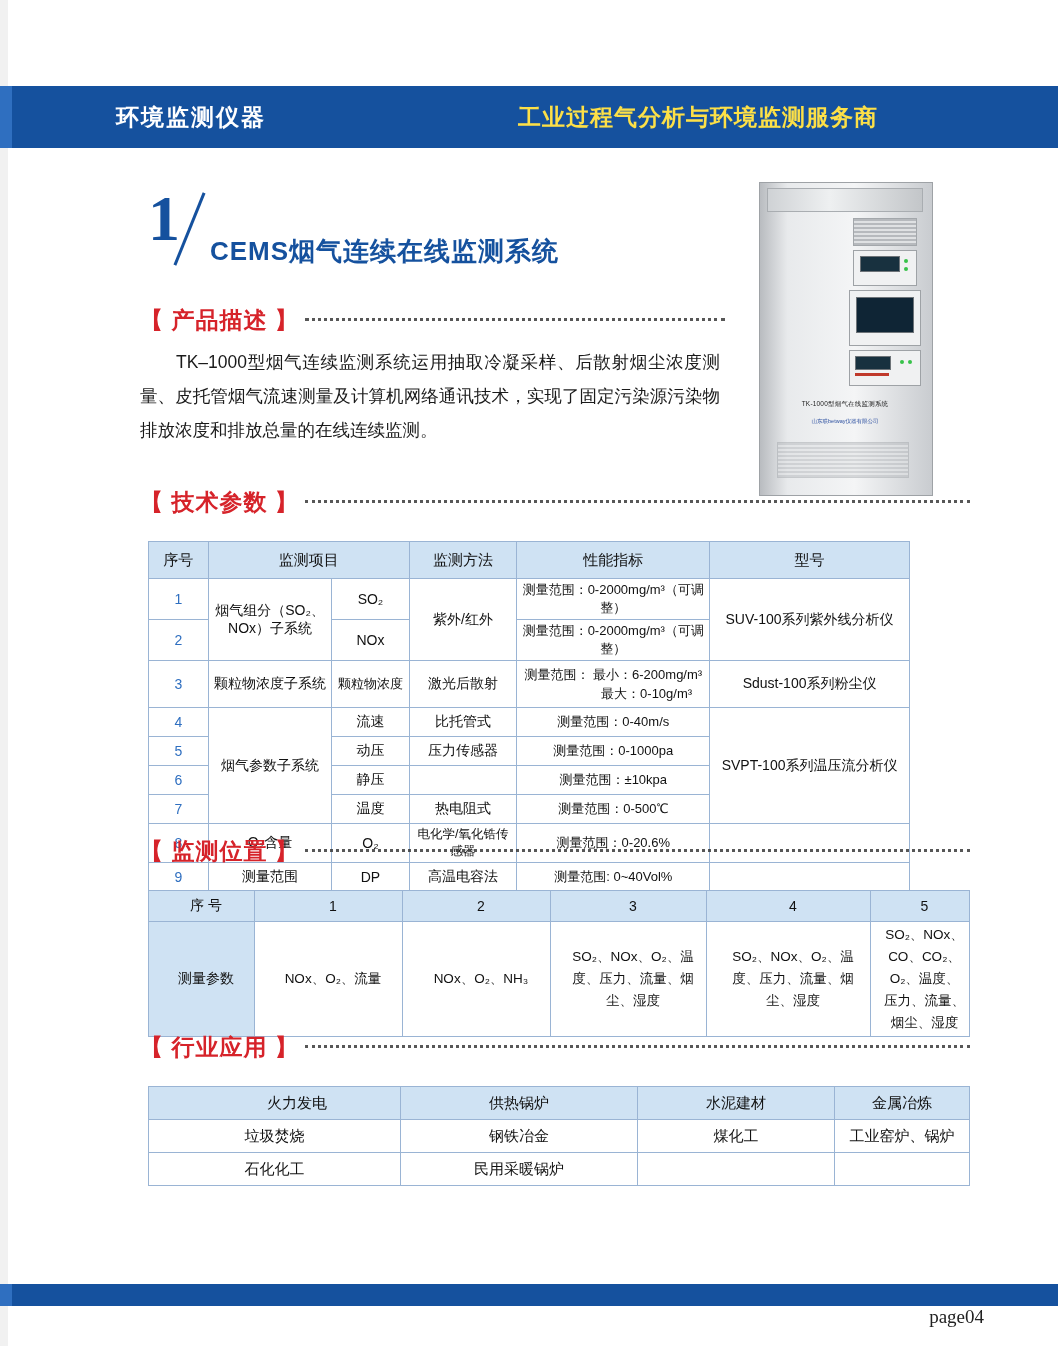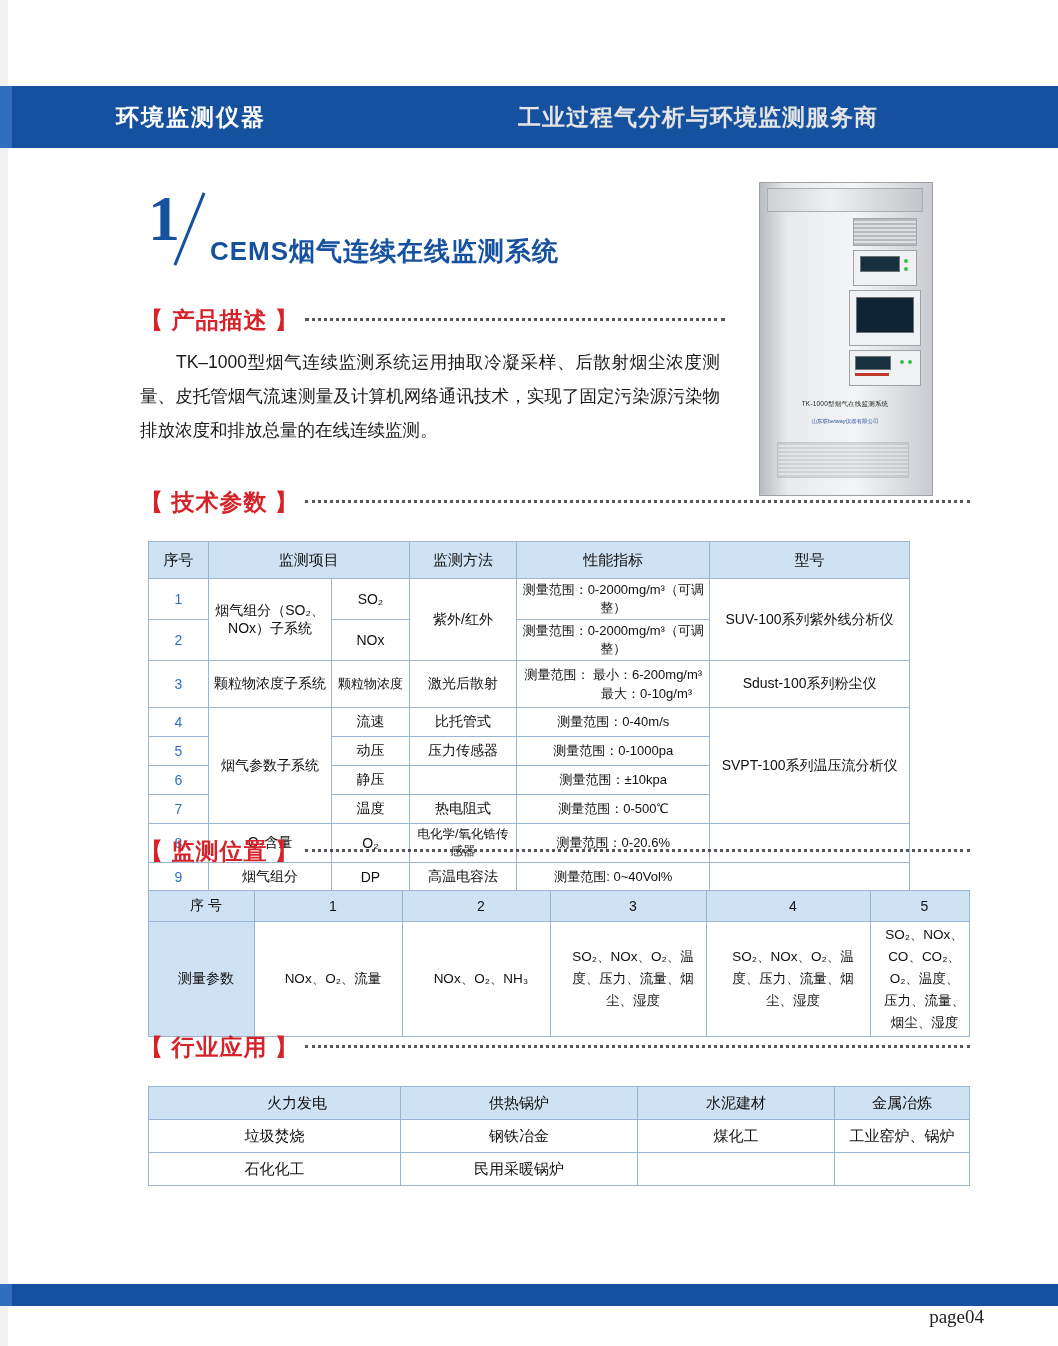--- a/index.html
+++ b/index.html
@@ -32,21 +32,21 @@
     align-items: center;
   }
   .header-left {
     color: #ffffff;
     font-size: 23px;
     font-weight: bold;
     letter-spacing: 2px;
     margin-left: 116px;
   }
   .header-right {
-    color: #e5e5e5;
+    color: #fde047;
     font-size: 23px;
     font-weight: bold;
     letter-spacing: 1px;
     margin-left: 252px;
   }
   .header-accent {
     position: absolute;
     left: 0;
     top: 86px;
     width: 12px;
@@ -393,21 +393,21 @@
     <tr>
       <td class="num-col">8</td>
       <td>O₂含量</td>
       <td>O₂</td>
       <td style="font-size:12.5px;">电化学/氧化锆传感器</td>
       <td class="small-sub">测量范围：0-20.6%</td>
       <td></td>
     </tr>
     <tr>
       <td class="num-col">9</td>
-      <td>烟气组分</td>
+      <td>测量范围</td>
       <td>DP</td>
       <td>高温电容法</td>
       <td class="small-sub">测量范围: 0~40Vol%</td>
       <td></td>
     </tr>
   </tbody>
     </table>
 
   <div class="section-head" style="left:140px; top:836px; width:830px;">
     <div class="section-title">【 监测位置 】</div>

